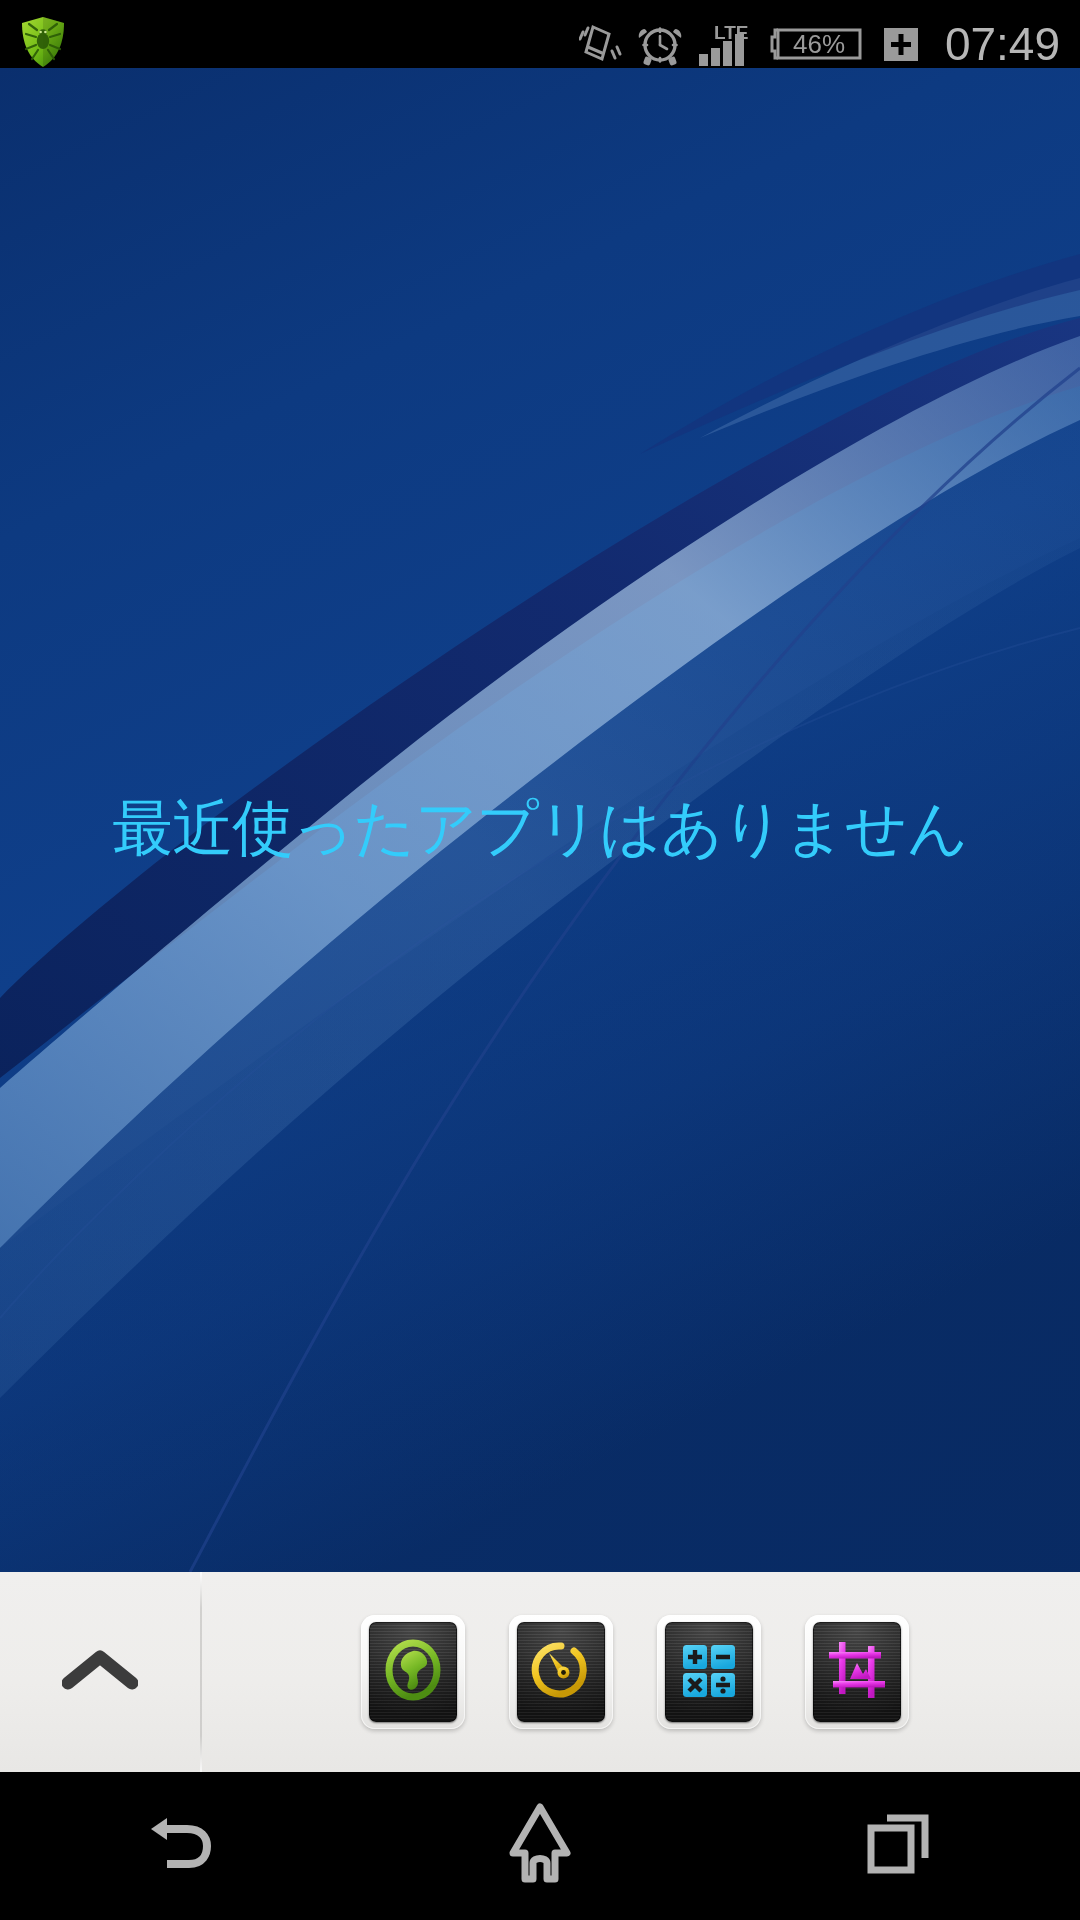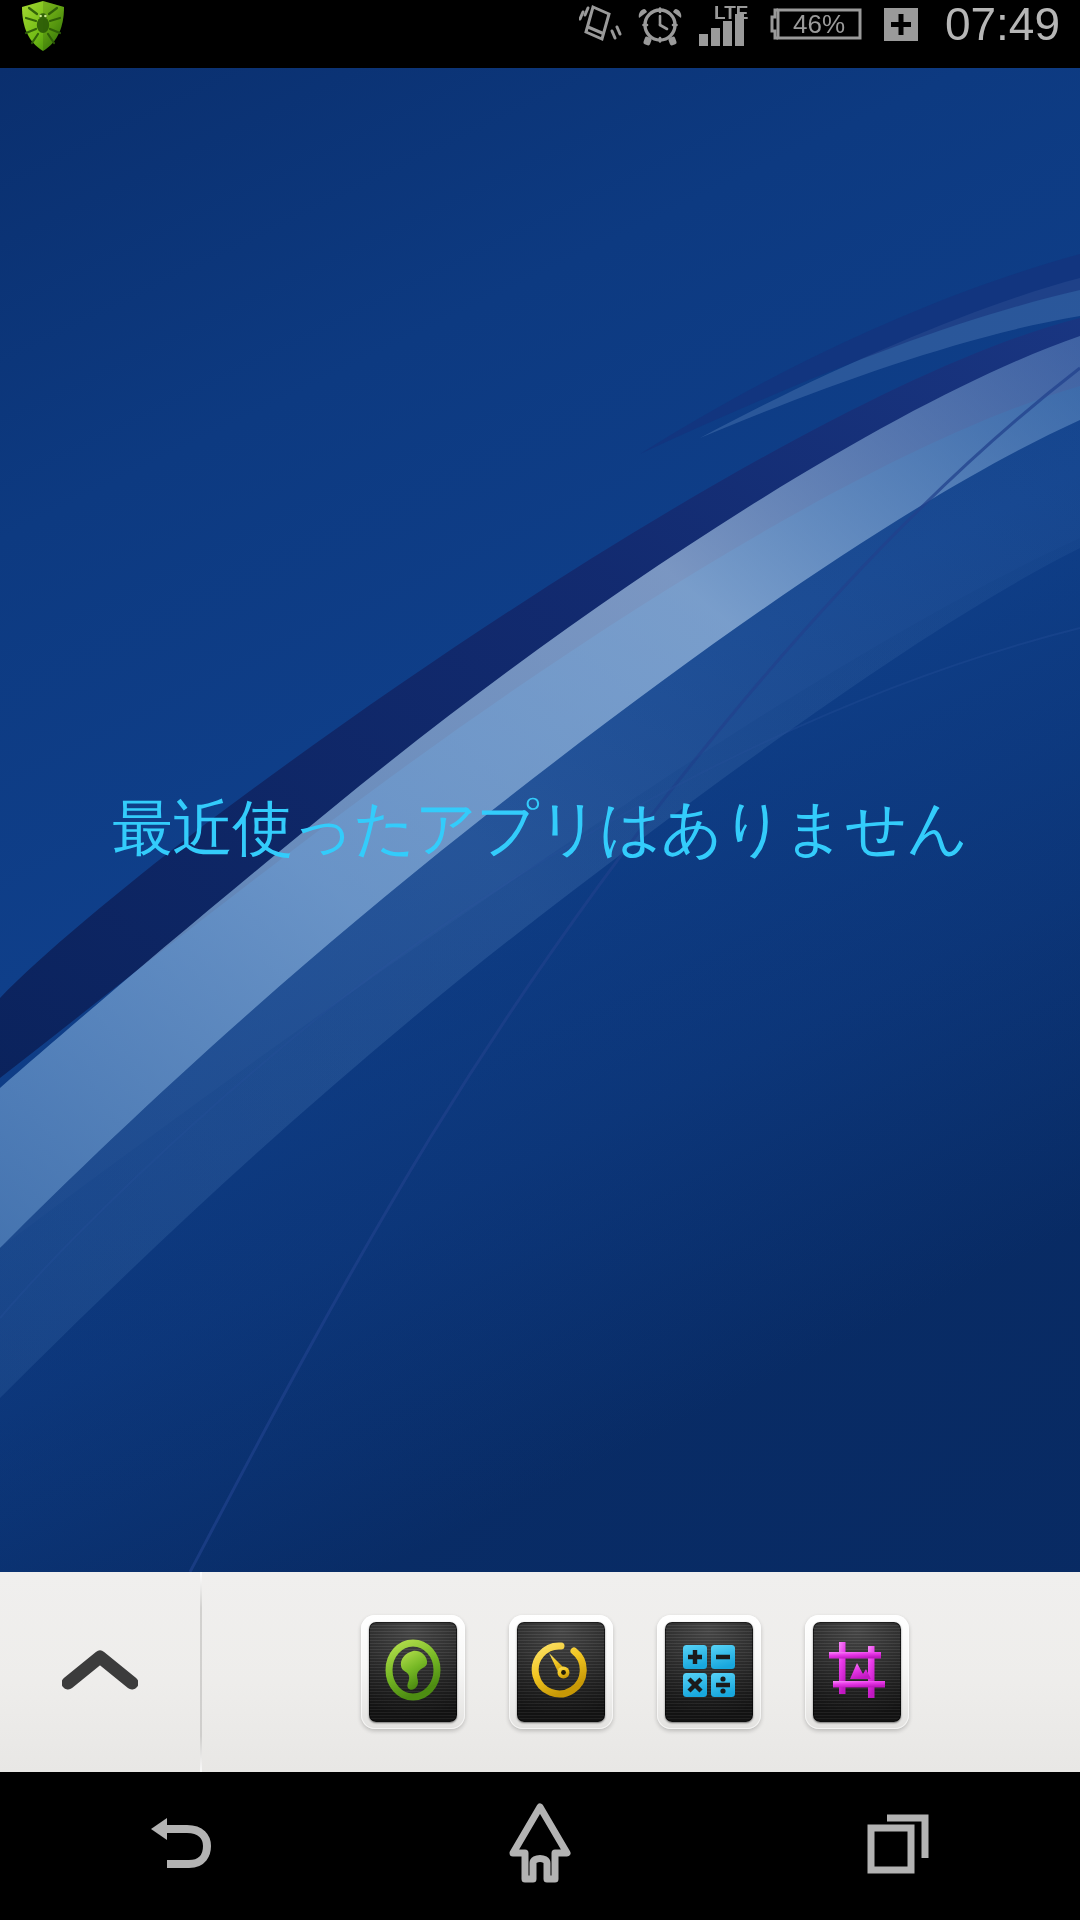--- a/index.html
+++ b/index.html
@@ -23,21 +23,21 @@
   }
 
   
   .status-bar {
     position: absolute;
     top: 0; left: 0;
     width: 1080px;
     height: 68px;
     background: #000000;
     display: flex;
-    align-items: flex-start;
+    align-items: flex-end;
     z-index: 50;
   }
   .status-left {
     display: flex;
     align-items: center;
     padding-left: 20px;
     flex: 1 1 auto;
   }
   .status-right {
     display: flex;

